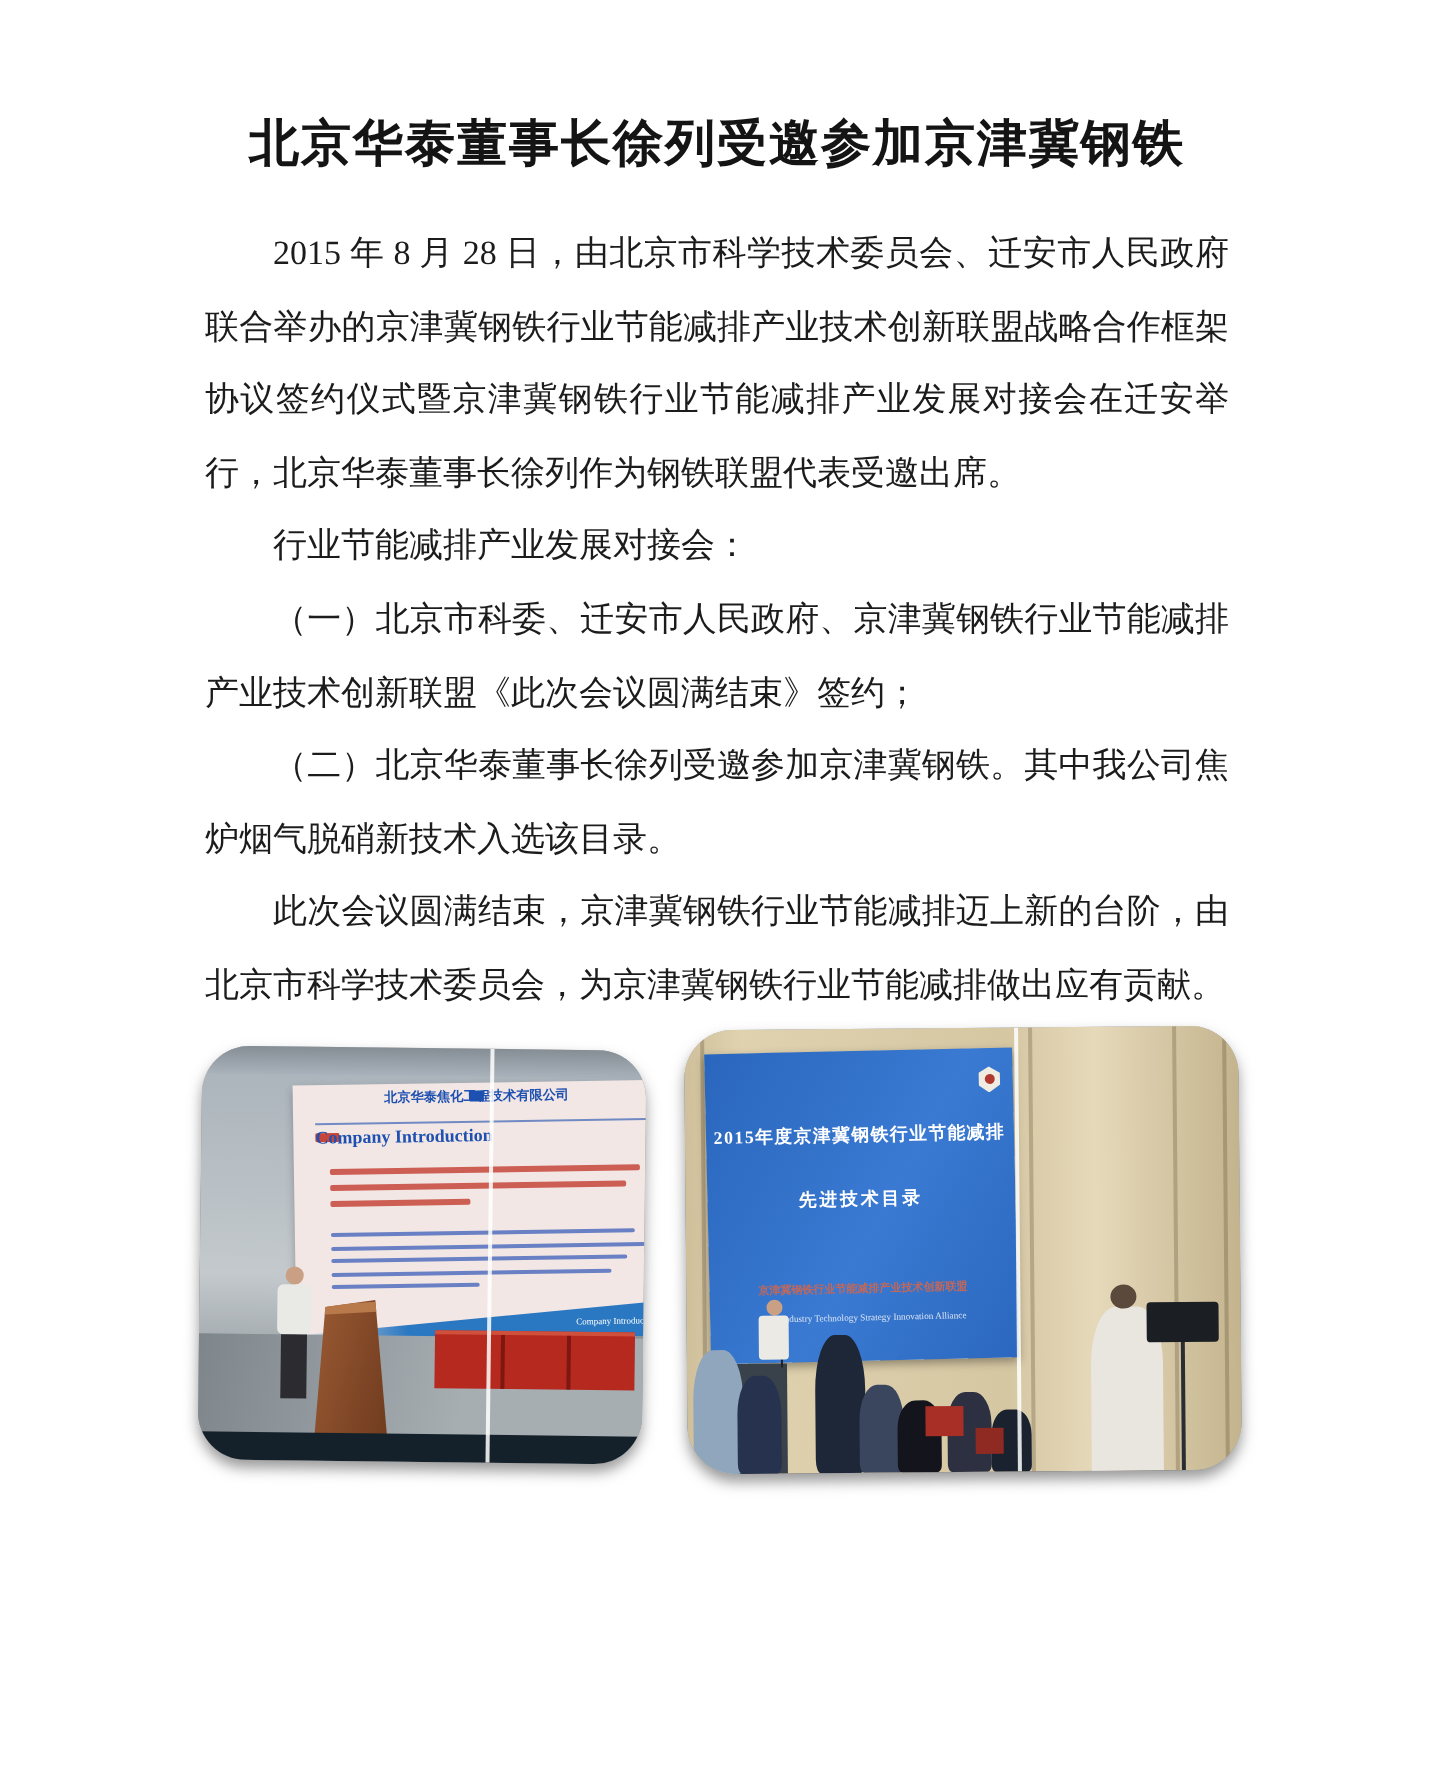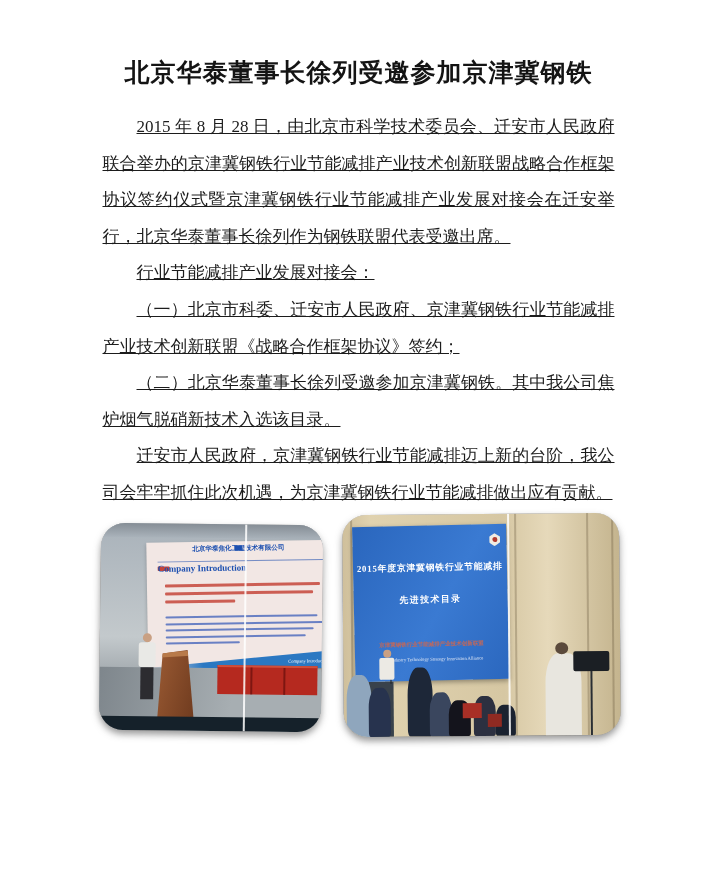--- a/index.html
+++ b/index.html
@@ -9,21 +9,21 @@
   }
   
   .doc-title{
     margin:0;padding-top:52px;text-align:center;
     font-size:25px;line-height:41px;font-weight:bold;color:#141414;
     font-family:"Liberation Serif","DejaVu Serif",serif;letter-spacing:1px;
   }
   
   .doc-body{
     width:512px;margin:16px auto 0 auto;
-    font-size:17px;line-height:36.6px;text-align:justify;text-align-last:left;text-decoration:underline;
+    font-size:17px;line-height:36.6px;text-align:justify;text-align-last:left;
   }
   .doc-body p{margin:0;text-indent:2em;}
   
   .photos{position:relative;height:245px;margin-top:10px;}
   .photo{
     position:absolute;border-radius:24px;overflow:hidden;background:#888;
     box-shadow:0 4px 7px rgba(70,70,70,.55),
                inset 0 0 0 3px rgba(255,255,255,.55),
                inset 0 -3px 7px rgba(0,0,0,.4),
                inset 0 3px 5px rgba(255,255,255,.35);
@@ -114,23 +114,23 @@
 </head>
 <body>
 
 <div class="page">
 
   <h1 class="doc-title"><span>北京华泰董事长徐列受邀参加京津冀钢铁</span><br></h1>
 
   <div class="doc-body">
     <p>2015 年 8 月 28 日，由北京市科学技术委员会、迁安市人民政府联合举办的京津冀钢铁行业节能减排产业技术创新联盟战略合作框架协议签约仪式暨京津冀钢铁行业节能减排产业发展对接会在迁安举行，北京华泰董事长徐列作为钢铁联盟代表受邀出席。</p>
     <p>行业节能减排产业发展对接会：</p>
-    <p>（一）北京市科委、迁安市人民政府、京津冀钢铁行业节能减排产业技术创新联盟《战略合作框架协议》签约；</p>
+    <p>（一）北京市科委、迁安市人民政府、京津冀钢铁行业节能减排产业技术创新联盟《此次会议圆满结束》签约；</p>
     <p>（二）北京华泰董事长徐列受邀参加京津冀钢铁。其中我公司焦炉烟气脱硝新技术入选该目录。</p>
-    <p>迁安市人民政府，京津冀钢铁行业节能减排迈上新的台阶，我公司会牢牢抓住此次机遇，为京津冀钢铁行业节能减排做出应有贡献。</p>
+    <p>此次会议圆满结束，京津冀钢铁行业节能减排迈上新的台阶，由北京市科学技术委员会，为京津冀钢铁行业节能减排做出应有贡献。</p>
   </div>
 
   <div class="photos">
 
     <figure class="photo photo-left" style="margin:0;">
       <div class="p1-wall"></div>
       <div class="p1-ceiling"></div>
       <div class="p1-screen">
         <div class="slide-header">
           <span class="logo-chip"></span>

